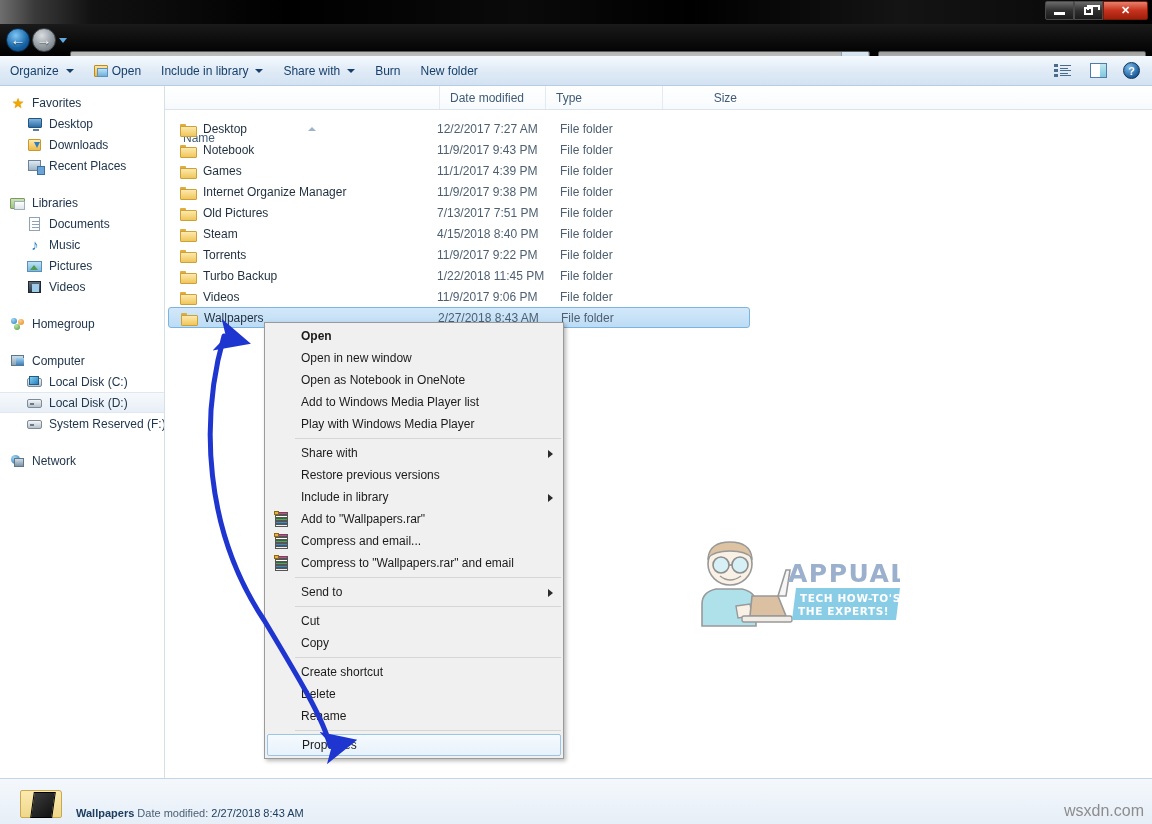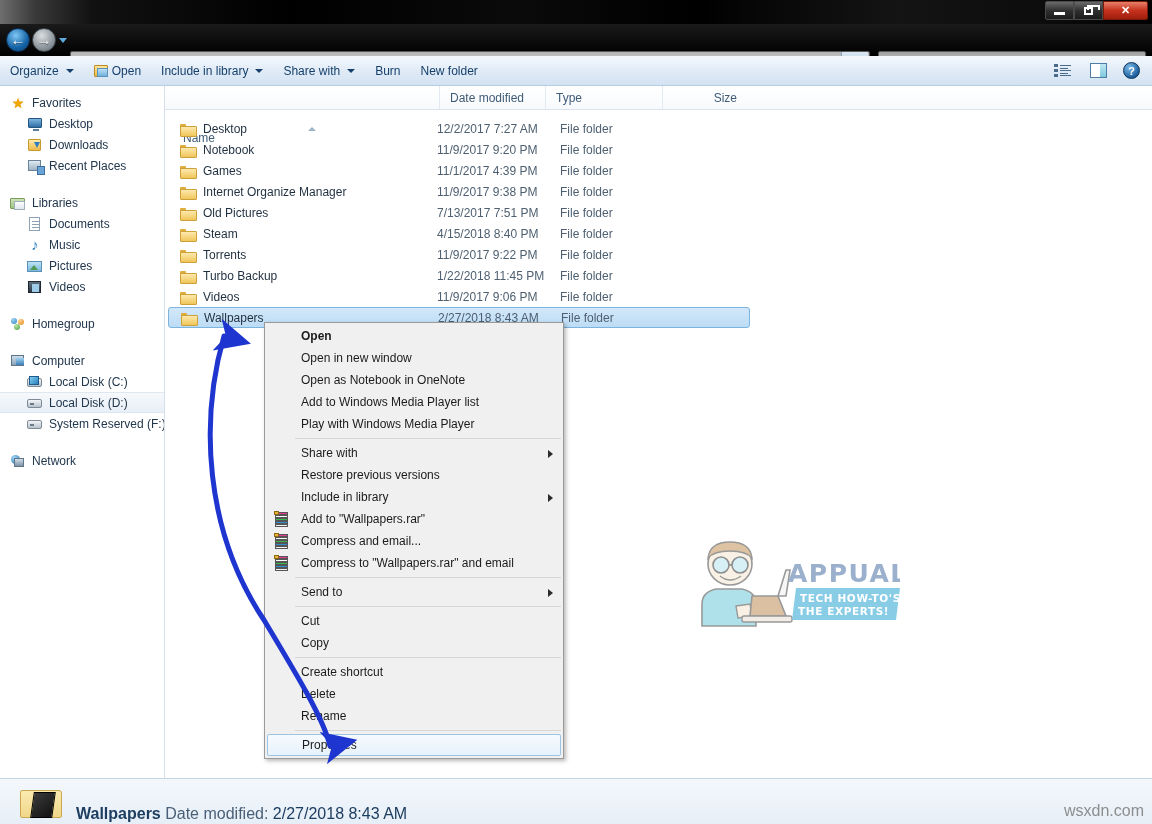--- a/index.html
+++ b/index.html
@@ -237,21 +237,21 @@
   .statusbar {
     position:absolute; left:0; top:778px; width:1152px; height:46px;
     background:linear-gradient(180deg,#f4f8fc,#e6eef7);
     border-top:1px solid #c3d4e5;
     display:flex; align-items:center;
   }
   .sb-icon { width:46px; height:40px; margin-left:18px; position:relative; }
   .sb-icon:before{content:"";position:absolute;left:2px;top:8px;width:40px;height:26px;background:linear-gradient(180deg,#fbeab0,#f0d78a);border:1px solid #c9a84e;border-radius:2px 3px 2px 2px;}
   .sb-icon:after{content:"";position:absolute;left:14px;top:10px;width:20px;height:24px;background:linear-gradient(135deg,#3a3a3a,#121212);transform:skewX(-8deg);border:1px solid #000;}
   .sb-text { margin-left:12px; line-height:17px; }
-  .sb-line1 { font-size:16px; color:#1d3e60;margin-top:40px; }
+  .sb-line1 { font-size:11px; color:#1d3e60;margin-top:40px; }
   .sb-line1 b{ font-weight:bold; }
   .sb-line1 .dim { color:#4a6077; }
   .sb-line2 { font-size:12px; color:#4a6077; }
   .corner-credit { position:absolute; right:8px; bottom:4px; font-size:16px; color:#8d8d8d; }
 </style>
 </head>
 <body>
 
 <div id="root">
 
@@ -470,21 +470,21 @@
               <span>Desktop</span>
             </span>
           <span class="cell-date">12/2/2017 7:27 AM</span>
           <span class="cell-type">File folder</span>
         </div>
         <div class="fl-row">
           <span class="cell-name">
               <span class="folder-ic"></span>
               <span>Notebook</span>
             </span>
-          <span class="cell-date">11/9/2017 9:20 PM</span>
+          <span class="cell-date">11/9/2017 9:43 PM</span>
           <span class="cell-type">File folder</span>
         </div>
         <div class="fl-row">
           <span class="cell-name">
               <span class="folder-ic"></span>
               <span>Games</span>
             </span>
           <span class="cell-date">11/1/2017 4:39 PM</span>
           <span class="cell-type">File folder</span>
         </div>

